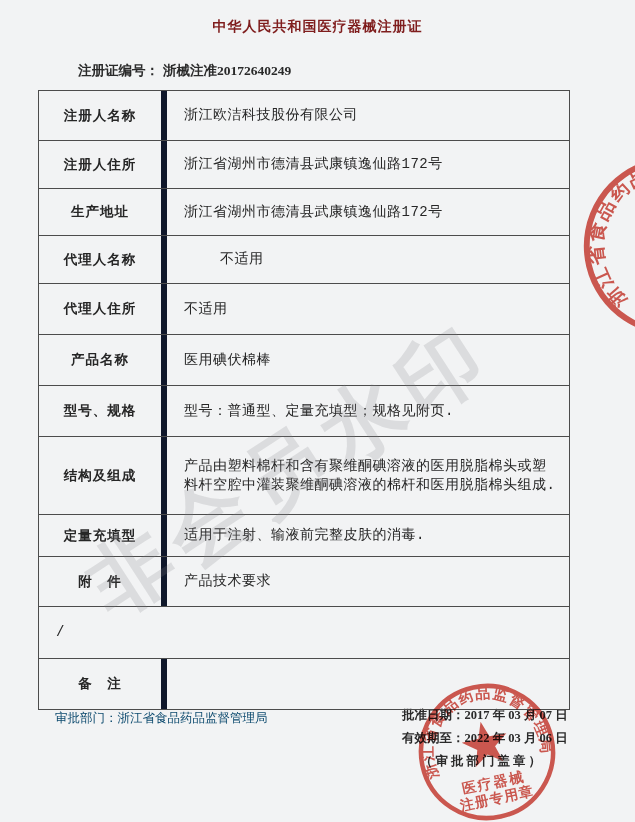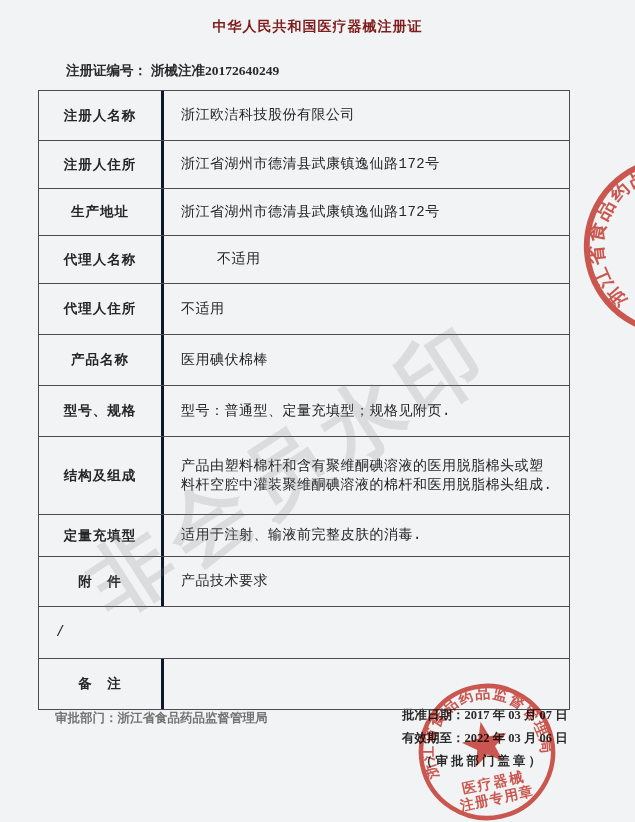--- a/index.html
+++ b/index.html
@@ -14,48 +14,48 @@
   
   .doc-title{
     position:absolute;top:18px;left:0;width:100%;
     text-align:center;font-size:14px;font-weight:bold;
     letter-spacing:1px;color:#7f1d1d;
   }
   .reg-line{
     position:absolute;top:62px;left:66px;
     font-size:13.5px;font-weight:600;color:#2a2a2a;
   }
-  .reg-line .lbl{margin-right:4px;}
+  .reg-line .lbl{margin-right:4px;margin-left:12px;}
   
   .cert-table{
     position:absolute;left:38px;top:90px;width:530px;
     border:1.5px solid #4c4c4c;
     background:transparent;
     z-index:1;
   }
   .trow{display:flex;border-top:1px solid #4c4c4c;}
   .trow:first-child{border-top:none;}
   .tlabel{
     width:122px;flex:0 0 122px;
-    border-right:3px solid #0f172a;
+    border-right:6px solid #0f172a;
     display:flex;align-items:center;justify-content:center;
     font-size:13.5px;font-weight:600;letter-spacing:1px;
     color:#262626;text-align:center;
   }
   .tvalue{
     flex:1;display:flex;align-items:center;
     padding:5px 12px 5px 17px;
     font-size:14px;line-height:1.32;color:#262626;
     letter-spacing:0.5px;
     font-family:Liberation Mono, monospace;
   }
   
   .footer-left{
     position:absolute;left:55px;top:710px;
-    font-size:12.5px;font-weight:700;color:#737373;text-align:right;
+    font-size:12.5px;font-weight:400;color:#0c4a6e;text-align:right;
   }
   .footer-right{
     position:absolute;left:402px;top:704px;width:200px;
     font-size:12.5px;font-weight:600;color:#2a2a2a;line-height:23px;
   }
   .seal-note{letter-spacing:3px;padding-left:18px;}
   
   .watermark{
     position:absolute;left:30px;top:415px;width:520px;
     text-align:center;

